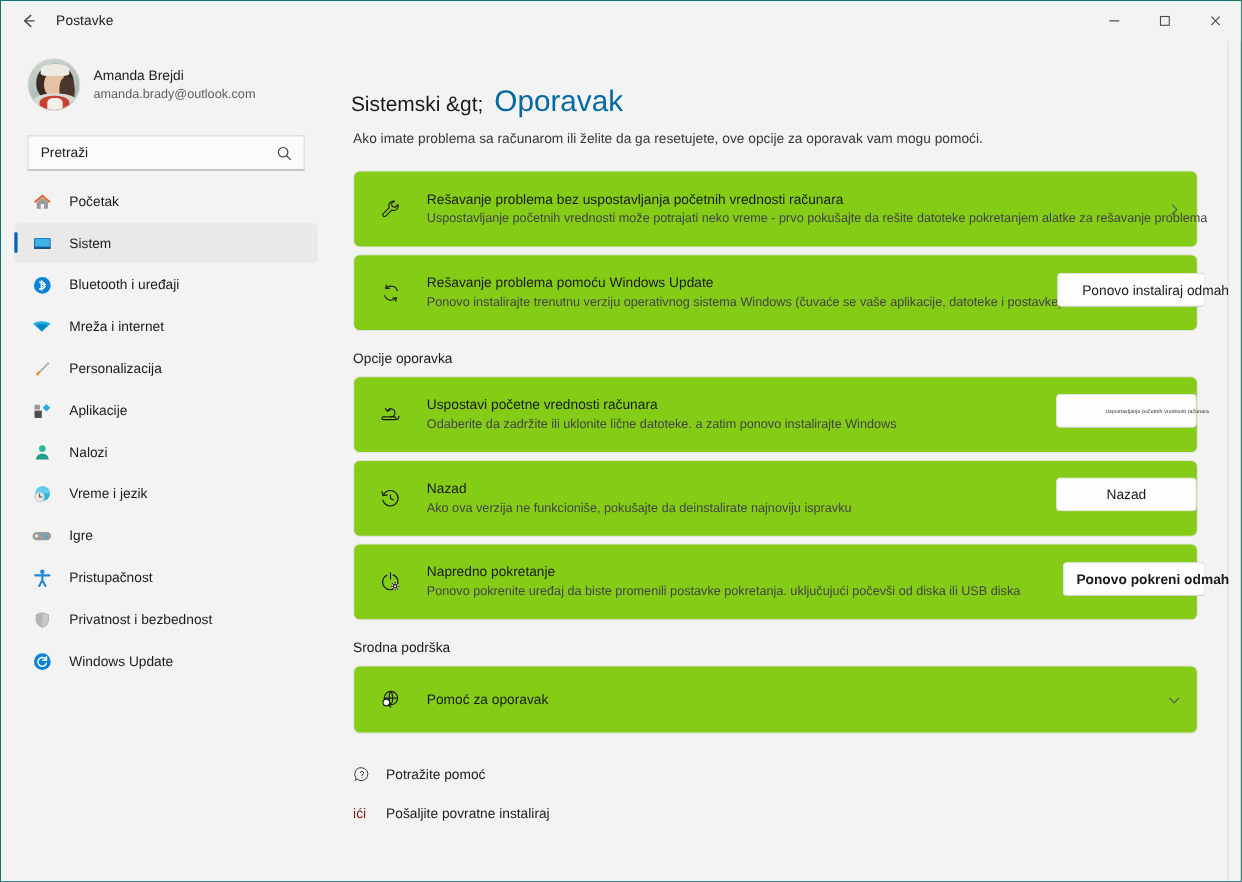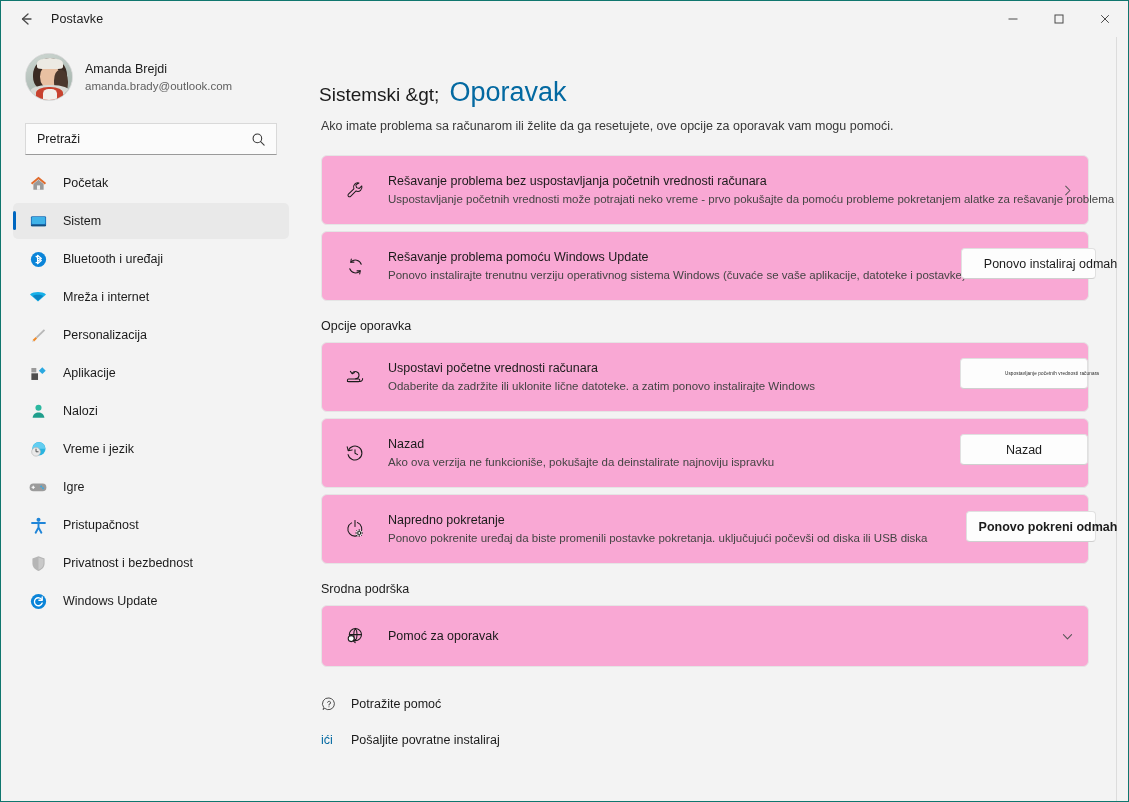--- a/index.html
+++ b/index.html
@@ -216,21 +216,21 @@
     color: #383838;
   }
 
   .cards {
     position: relative;
     margin: 22px 0 0 20px;
     width: 768px;
   }
   .card {
     position: relative;
-    background: #f9a8d4;
+    background: #84cc16;
     border: 1px solid #e5e5e5;
     border-radius: 6px;
     min-height: 62px;
     display: flex;
     align-items: center;
     padding: 0 14px 0 16px;
     box-sizing: border-box;
     margin-bottom: 6px;
   }
   .card.tall { min-height: 70px; }
@@ -312,21 +312,21 @@
   .footer-links { margin: 22px 0 0 20px; }
   .flink {
     display: flex;
     align-items: center;
     height: 30px;
     margin-bottom: 6px;
   }
   .flink-ico {
     width: 30px; flex: 0 0 30px;
     display:flex; align-items:center; justify-content:flex-start;
-    color: #0369a1;
+    color: #7f1d1d;
     font-size: 12.5px;
   }
   .flink-label {
     font-size: 12.5px;
     color: #1b1b1b;
   }
 
   
   .scroll-edge {
     position: absolute;
@@ -544,21 +544,21 @@
     <div class="cards">
 
       <div class="card tall">
         <div class="card-ico">
           <svg width="21" height="21" viewBox="0 0 22 22" fill="none">
             <path d="M14.6 3.2 A4.4 4.4 0 0 0 9.3 9.2 L3.6 14.9 A1.6 1.6 0 0 0 5.9 17.2 L11.6 11.5 A4.4 4.4 0 0 0 17.6 6.2 L15 8.8 L12.1 8 L11.3 5.1 Z" stroke="#1b1b1b" stroke-width="1.05" fill="none" stroke-linejoin="round"></path>
           </svg>
         </div>
         <div class="card-text">
           <div class="card-title">Rešavanje problema bez uspostavljanja početnih vrednosti računara</div>
-          <div class="card-desc">Uspostavljanje početnih vrednosti može potrajati neko vreme - prvo pokušajte da pomoću probleme pokretanjem alatke za rešavanje problema</div>
+          <div class="card-desc">Uspostavljanje početnih vrednosti može potrajati neko vreme - prvo pokušajte da rešite datoteke pokretanjem alatke za rešavanje problema</div>
         </div>
         <div class="chev">
           <svg width="13" height="13" viewBox="0 0 14 14" fill="none">
             <path d="M5 2.4 L9.6 7 L5 11.6" stroke="#555" stroke-width="1.1" stroke-linecap="round" stroke-linejoin="round"></path>
           </svg>
         </div>
       </div>
 
       <div class="card tall">
         <div class="card-ico">

